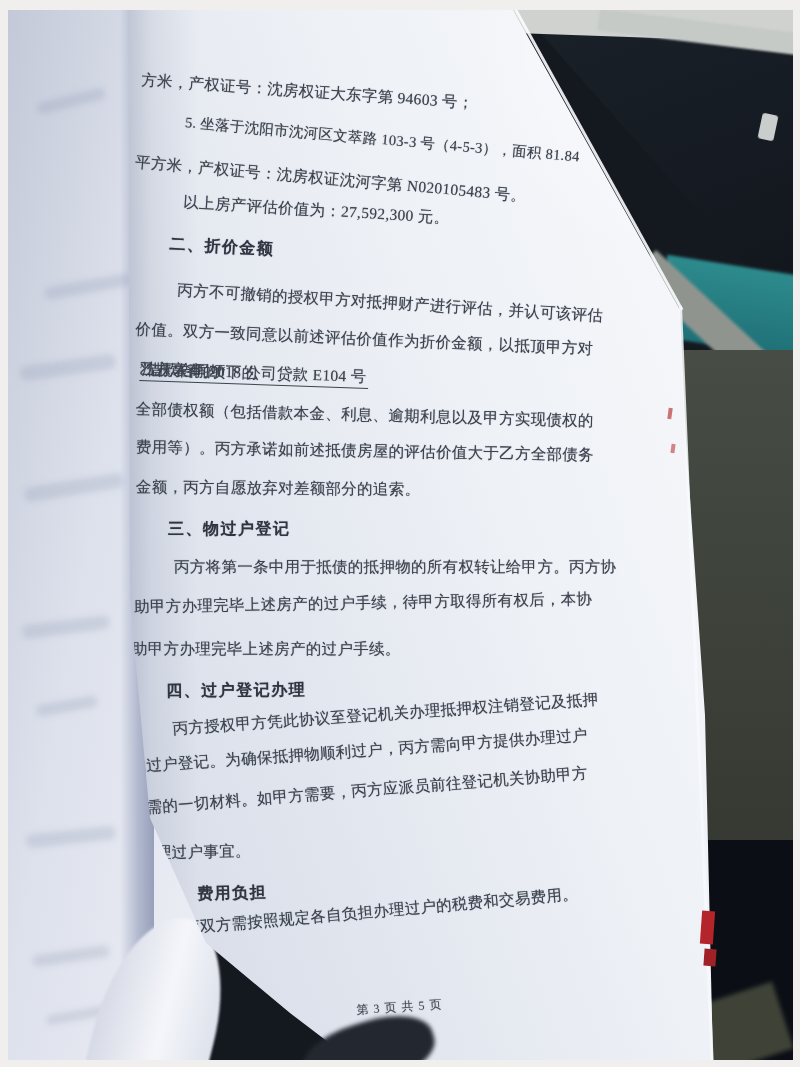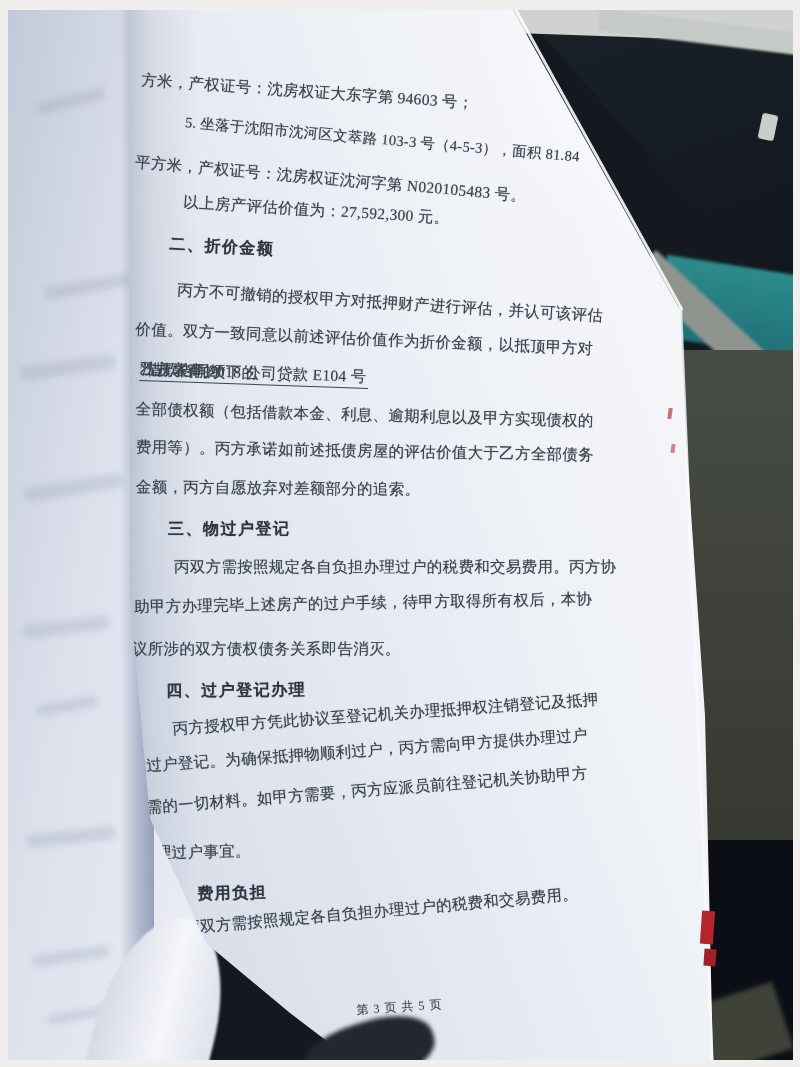--- a/index.html
+++ b/index.html
@@ -124,23 +124,23 @@
           <div class="line" style="top: 309px; left: 128px; transform: rotate(2.5deg);">价值。双方一致同意以前述评估价值作为折价金额，以抵顶甲方对</div>
           <div class="line" style="top: 349px; left: 132px; transform: rotate(2deg);">
             <span>乙方享有的“</span>
             <span class="ul">沈抚农商 2018 公司贷款 E104 号</span>
             <span>”借款合同项下的</span>
           </div>
           <div class="line" style="top: 389px; left: 128px; transform: rotate(1.5deg);">全部债权额（包括借款本金、利息、逾期利息以及甲方实现债权的</div>
           <div class="line" style="top: 427px; left: 128px; transform: rotate(1deg);">费用等）。丙方承诺如前述抵债房屋的评估价值大于乙方全部债务</div>
           <div class="line" style="top: 467px; left: 128px; transform: rotate(0.5deg);">金额，丙方自愿放弃对差额部分的追索。</div>
           <div class="line heading" style="top: 509px; left: 160px; transform: rotate(0deg);">三、物过户登记</div>
-          <div class="line" style="top: 547px; left: 166px; transform: rotate(0deg);">丙双方需按照规定各自负担办理过户的税费和交易费用。丙方协</div>
+          <div class="line" style="top: 547px; left: 166px; transform: rotate(0deg);">丙方将第一条中用于抵债的抵押物的所有权转让给甲方。丙方协</div>
           <div class="line" style="top: 587px; left: 126px; transform: rotate(-1deg);">助甲方办理完毕上述房产的过户手续，待甲方取得所有权后，本协</div>
-          <div class="line" style="top: 629px; left: 124px; transform: rotate(0deg);">议所涉的双方债权债务关系即告消灭。</div>
+          <div class="line" style="top: 629px; left: 124px; transform: rotate(0deg);">助甲方办理完毕上述房产的过户手续。</div>
           <div class="line heading" style="top: 671px; left: 158px; transform: rotate(-0.5deg);">四、过户登记办理</div>
           <div class="line" style="top: 709px; left: 164px; transform: rotate(-4deg);">丙方授权甲方凭此协议至登记机关办理抵押权注销登记及抵押</div>
           <div class="line" style="top: 747px; left: 122px; transform: rotate(-4deg);">物过户登记。为确保抵押物顺利过户，丙方需向甲方提供办理过户</div>
           <div class="line" style="top: 789px; left: 122px; transform: rotate(-4.5deg);">所需的一切材料。如甲方需要，丙方应派员前往登记机关协助甲方</div>
           <div class="line" style="top: 833px; left: 132px; transform: rotate(-1deg);">办理过户事宜。</div>
           <div class="line heading" style="top: 875px; left: 154px; transform: rotate(-1.5deg);">五、费用负担</div>
           <div class="line" style="top: 911px; left: 144px; transform: rotate(-5deg);">甲、丙双方需按照规定各自负担办理过户的税费和交易费用。</div>
         </div>
       <div class="page-footer">第 3 页 共 5 页</div>
     </div>

